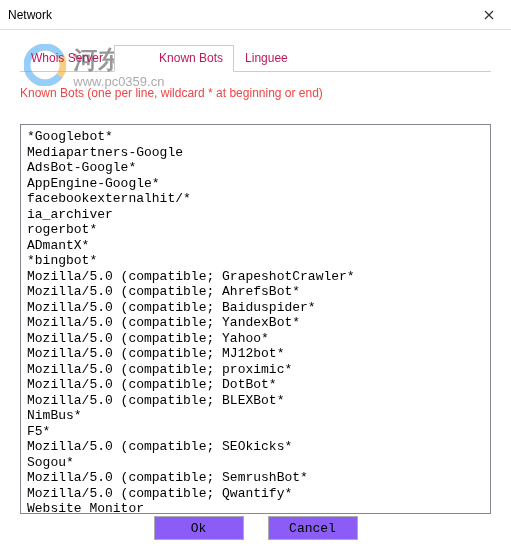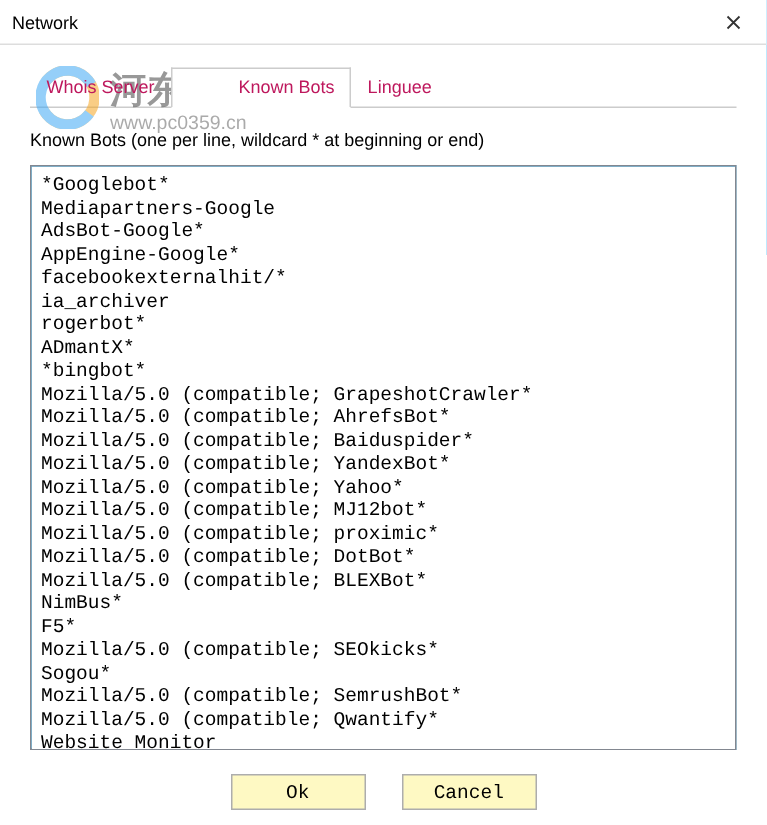--- a/index.html
+++ b/index.html
@@ -87,22 +87,22 @@
   }
   .tab.active {
     border: 1px solid #ccc;
     border-bottom: 1px solid #fff;
     background: #fff;
     padding-left: 44px;
   }
 
   .label {
     font-size: 12px;
-    color: #000000;
-    margin-bottom: 10px;
+    color: #ef4444;
+    margin-bottom: 24px;
   }
 
   .textarea-wrap {
     border: 1px solid #828790;
     position: relative;
     height: 390px;
     background: #7dd3fc;
   }
   .textarea {
     width: 100%;
@@ -125,21 +125,21 @@
     left: 0;
     width: 100%;
     display: flex;
     justify-content: center;
     gap: 24px;
   }
   .btn {
     width: 90px;
     height: 24px;
     border: 1px solid #adadad;
-    background: #fef9c3;
+    background: #8b5cf6;
     font-family: Consolas, "Courier New", monospace;
     font-size: 13px;
     cursor: pointer;
     display: flex;
     align-items: center;
     justify-content: center;
   }
 
   
   .textarea::-webkit-scrollbar { width: 17px; }

